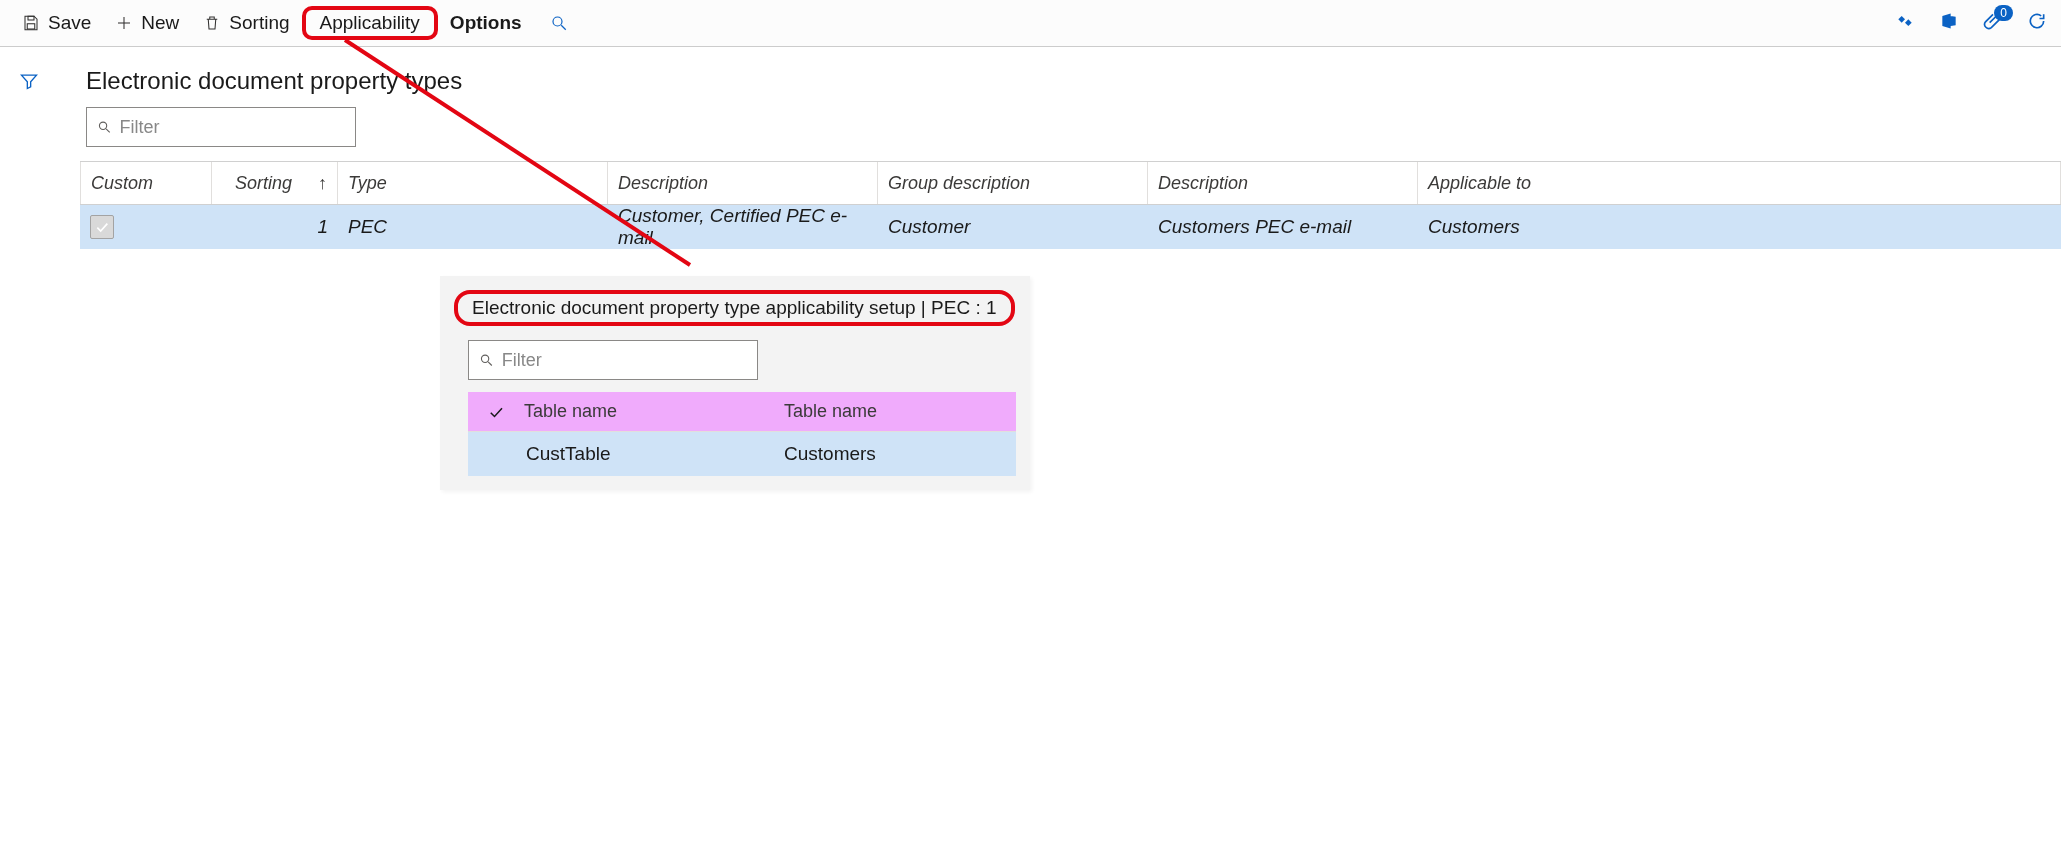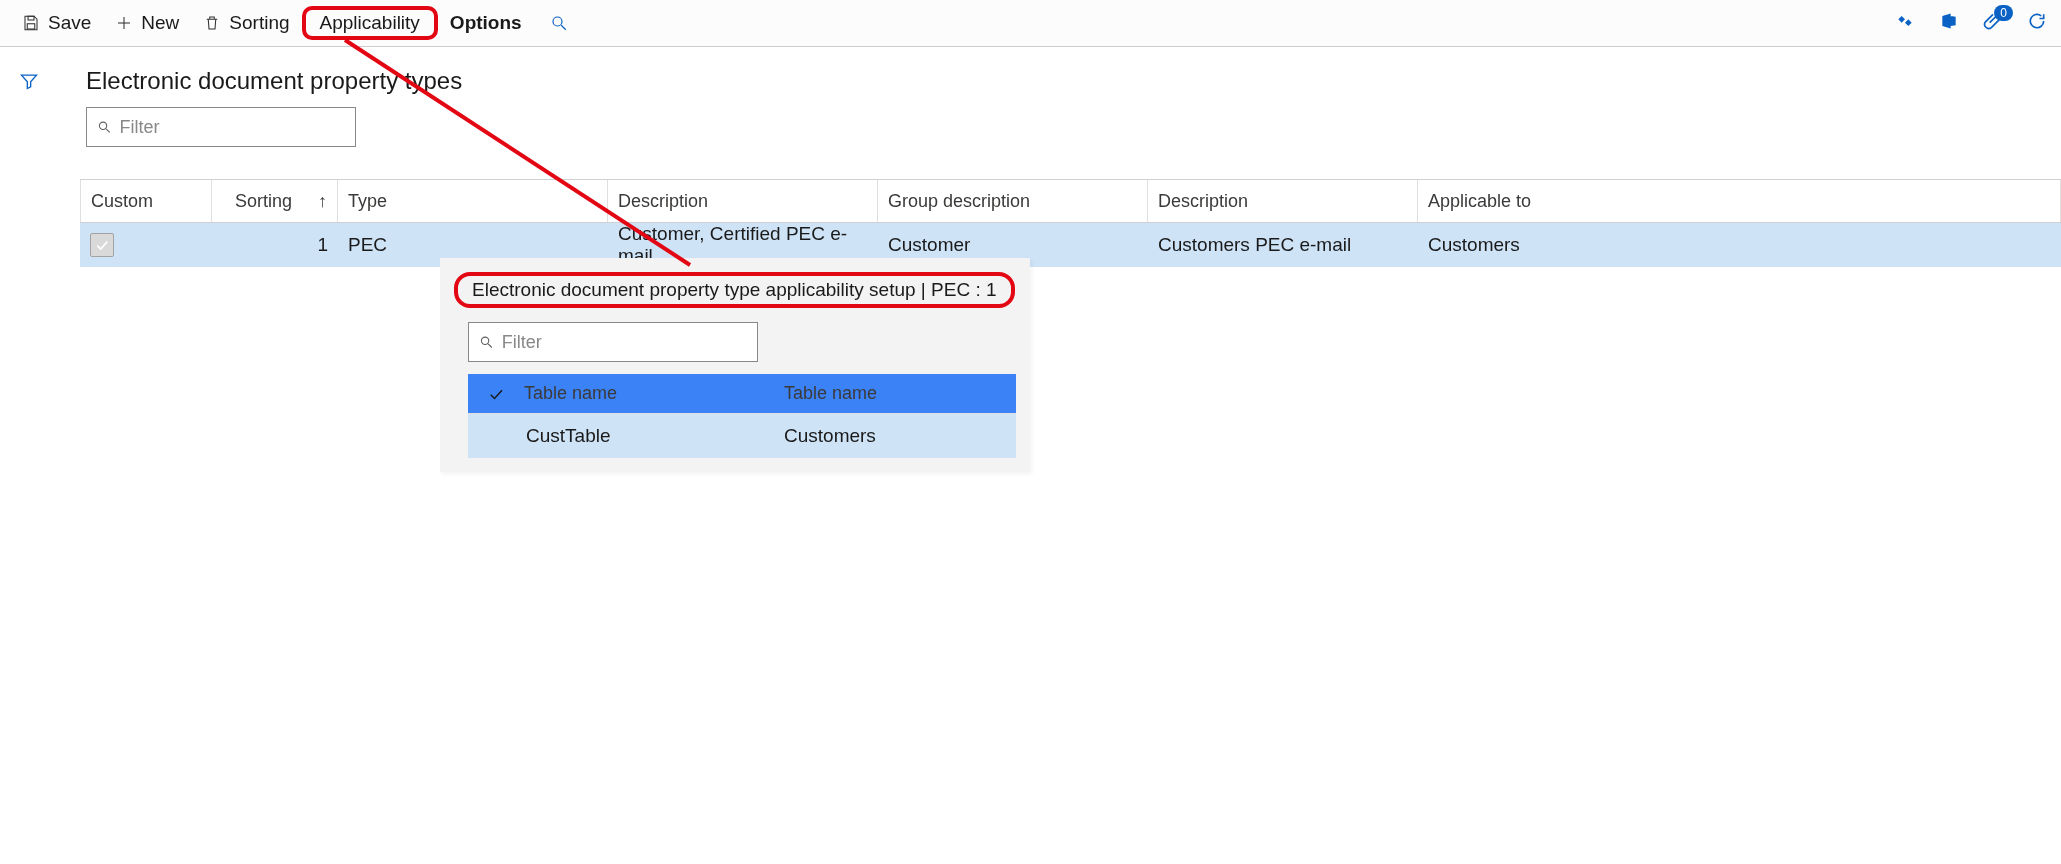--- a/index.html
+++ b/index.html
@@ -67,21 +67,21 @@
     display:flex; align-items:center;
     border:1px solid #8a8886; height:40px; width:270px;
     margin: 0 0 0 6px;
     padding:0 10px;
   }
   .filter-box svg { width:16px; height:16px; stroke:#605e5c; fill:none; stroke-width:1.8; }
   .filter-box input { border:none; outline:none; font-size:18px; color:#333; width:100%; margin-left:8px; background:transparent; }
   .filter-box input::placeholder { color:#888; }
 
   
-  .grid { margin-top:32px; }
+  .grid { margin-top:14px;font-style:italic; }
   .grid-header { display:flex; height:44px; border-top:1px solid #d0d0d0; border-bottom:1px solid #d0d0d0; }
   .grid-header .cell { font-size:18px; color:#3b3a39; display:flex; align-items:center; padding:0 10px; border-right:1px solid #e1dfdd; }
   .grid-header .cell.first { border-left:1px solid #e1dfdd; }
   .grid-header .sort-arrow { margin-left:6px; }
   .col-custom { width:132px; }
   .col-sorting { width:126px; justify-content:flex-end;gap:20px; }
   .col-type    { width:270px; }
   .col-desc1   { width:270px; }
   .col-group   { width:270px; }
   .col-desc2   { width:270px; }
@@ -91,39 +91,39 @@
   .grid-row .cell { padding:0 10px; font-size:19px; color:#1a1a1a; display:flex; align-items:center; height:100%; }
   .grid-row .cell.col-sorting { justify-content:flex-end; }
   .row-check {
     width:24px; height:24px; border:1px solid #a3a3a3; background:#d9d9d9;
     display:flex; align-items:center; justify-content:center; border-radius:2px;
   }
   .row-check svg { width:16px; height:16px; stroke:#fff; stroke-width:2.5; fill:none; }
 
   
   .popup {
-    position:absolute; left:440px; top:258px; width:590px;
+    position:absolute; left:440px; top:276px; width:590px;
     background:#f3f3f3; padding:14px 14px 14px 14px;
     box-shadow: 2px 2px 4px rgba(0,0,0,0.05);
   }
   .popup-title-wrap {
     border:4px solid #e30613; border-radius:16px;
     padding:3px 14px; display:inline-block; background:#f3f3f3;
     margin-bottom:10px;
   }
   .popup-title { font-size:19px; color:#1a1a1a; }
   .popup-filter {
     display:flex; align-items:center; border:1px solid #8a8886;
     height:40px; width:290px; padding:0 10px; background:#fff; margin:4px 0 12px 14px;
   }
   .popup-filter svg { width:16px; height:16px; stroke:#605e5c; fill:none; stroke-width:1.8; }
   .popup-filter input { border:none; outline:none; font-size:18px; width:100%; margin-left:8px; background:transparent; }
   .popup-filter input::placeholder { color:#888; }
 
-  .popup-grid { margin-left:14px; background:#3b82f6; }
+  .popup-grid { margin-left:14px; background:#f0abfc; }
   .popup-grid-header { display:flex; height:40px; align-items:center; border-bottom:1px solid #e1dfdd; }
   .popup-check-col { width:56px; display:flex; justify-content:center; }
   .popup-check-col svg { width:18px; height:18px; stroke:#1a1a1a; fill:none; stroke-width:2; }
   .popup-col1 { width:260px; font-size:18px; color:#3b3a39; }
   .popup-col2 { flex:1; font-size:18px; color:#3b3a39; }
   .popup-grid-row { display:flex; height:44px; align-items:center; background:#cfe3f7; }
   .popup-grid-row .popup-col1,
   .popup-grid-row .popup-col2 { font-size:19px; color:#1a1a1a; }
   .popup-grid-row .popup-check-col { }
   .popup-grid-row .popup-col1 { padding-left:2px; }

